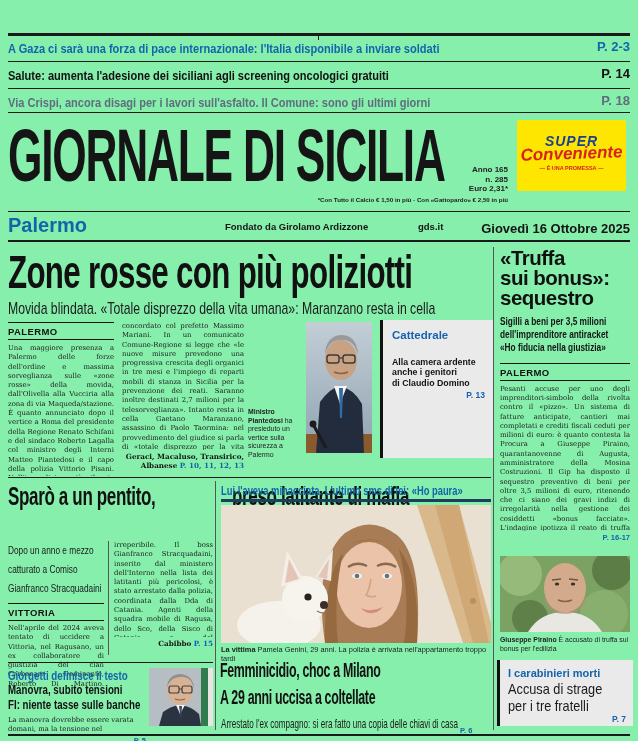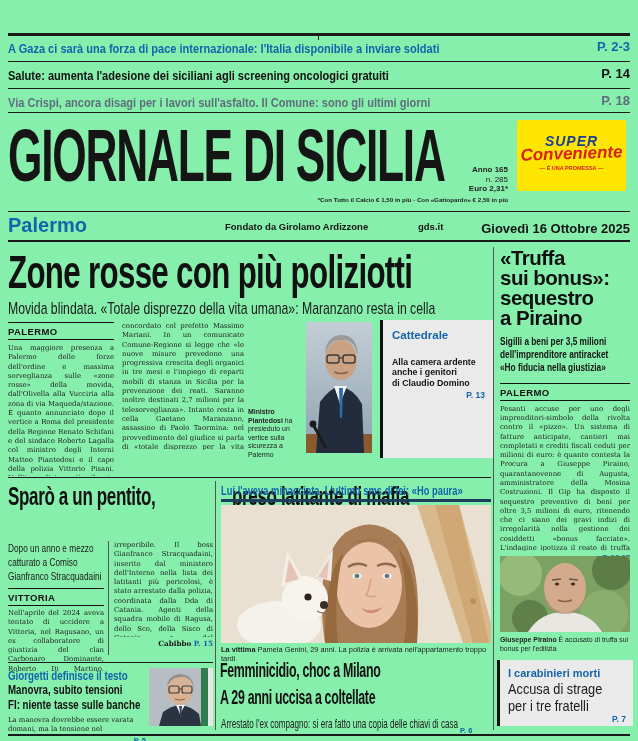--- a/index.html
+++ b/index.html
@@ -57,21 +57,21 @@
   </div>
 
   <div class="abs" style="left:517px;top:120px;width:109px;height:71px;background:#ffe600;border-radius:2px;text-align:center;">
     <div style="margin-top:13px;font-size:14px;font-weight:bold;font-style:italic;letter-spacing:1px;color:#1b3f94;">SUPER</div>
     <div style="margin-top:-5px;font-size:17px;font-weight:bold;font-style:italic;color:#d6231f;transform:rotate(-2deg);">Conveniente</div>
     <div style="margin-top:1px;font-size:5.5px;font-weight:bold;color:#d6231f;">— È UNA PROMESSA —</div>
   </div>
 
   <div class="abs edition" style="right:130px;top:165px;width:120px;">
     <div>Anno 165</div>
-    <div style="font-weight:normal;">n. 285</div>
+    <div style="font-weight:bold;">n. 285</div>
     <div>Euro 2,31*</div>
   </div>
   <div class="abs fineprint" style="right:130px;top:196px;width:260px;">*Con Tutto il Calcio € 1,50 in più - Con «Gattopardo» € 2,50 in più</div>
 
   <div class="rule" style="left:8px;right:8px;top:211px;height:1px;"></div>
   <div class="abs blue" style="left:8px;top:214px;font-size:20px;font-weight:bold;">Palermo</div>
   <div class="abs" style="left:225px;top:221px;font-size:9.5px;font-weight:bold;">Fondato da Girolamo Ardizzone</div>
   <div class="abs" style="left:418px;top:221px;font-size:9.5px;font-weight:bold;">gds.it</div>
   <div class="abs" style="right:8px;top:221px;font-size:13px;font-weight:bold;">Giovedì 16 Ottobre 2025</div>
   <div class="rule" style="left:8px;right:8px;top:240px;height:1.5px;"></div>
@@ -83,20 +83,24 @@
     <span class="sq" style="font-size:17px;transform:scaleX(.72);color:#1a1a1a;">Movida blindata. «Totale disprezzo della vita umana»: Maranzano resta in cella</span>
   </div>
 
   <div class="abs" style="left:8px;top:322px;width:106px;">
     <div class="kicker-bar">PALERMO</div>
     <div class="body" style="margin-top:4px;height:132px;">Una maggiore presenza a Palermo delle forze dell'ordine e massima sorveglianza sulle «zone rosse» della movida, dall'Olivella alla Vucciria alla zona di via Maqueda/stazione. È quanto annunciato dopo il vertice a Roma del presidente della Regione Renato Schifani e del sindaco Roberto Lagalla col ministro degli Interni Matteo Piantedosi e il capo della polizia Vittorio Pisani. Nell'immediato, c'è il via libera al trasferimento di 27 poliziotti</div>
   </div>
 
   <div class="abs" style="left:122px;top:322px;width:122px;">
     <div class="body" style="height:128px;">concordato col prefetto Massimo Mariani. In un comunicato Comune-Regione si legge che «le nuove misure prevedono una progressiva crescita degli organici in tre mesi e l'impiego di reparti mobili di stanza in Sicilia per la prevenzione dei reati. Saranno inoltre destinati 2,7 milioni per la telesorveglianza». Intanto resta in cella Gaetano Maranzano, assassino di Paolo Taormina: nel provvedimento del giudice si parla di «totale disprezzo per la vita umana».</div>
+    <div class="byline" style="margin-top:2px;">
+      <span>Geraci, Macaluso, Transirico, Albanese</span>
+      <span class="blue">P. 10, 11, 12, 13</span>
+    </div>
   </div>
 
   <div class="abs cap" style="left:248px;top:408px;width:54px;font-weight:bold;">
     <b>Ministro Piantedosi</b>
     <span style="font-weight:normal;">ha presieduto un vertice sulla sicurezza a Palermo</span>
   </div>
 
   <div class="abs" style="left:306px;top:322px;width:66px;height:131px;">
     <svg viewBox="0 0 66 131" width="66" height="131" preserveAspectRatio="none">
       <defs>
@@ -133,21 +137,20 @@
     </div>
   </div>
 
   <div class="rule" style="left:493px;top:247px;width:1px;height:483px;background:#555;"></div>
 
   <div class="abs" style="left:500px;top:248px;width:130px;">
     <div style="font-size:20.5px;font-weight:bold;line-height:20px;letter-spacing:-.5px;color:#111;">
       <div>«Truffa</div>
       <div>sui bonus»:</div>
       <div>sequestro</div>
-      <div>a Piraino</div>
     </div>
     <div style="margin-top:7px;font-size:11.5px;font-weight:bold;line-height:13.2px;">
       <span class="sq" style="transform:scaleX(.72);">Sigilli a beni per 3,5 milioni</span>
       <span class="sq" style="transform:scaleX(.72);">dell'imprenditore antiracket</span>
       <span class="sq" style="transform:scaleX(.72);">«Ho fiducia nella giustizia»</span>
     </div>
     <div class="kicker-bar" style="margin-top:8px;">PALERMO</div>
     <div class="body" style="margin-top:4px;height:146px;">Pesanti accuse per uno degli imprenditori-simbolo della rivolta contro il «pizzo». Un sistema di fatture anticipate, cantieri mai completati e crediti fiscali ceduti per milioni di euro: è quanto contesta la Procura a Giuseppe Piraino, quarantanovenne di Augusta, amministratore della Mosina Costruzioni. Il Gip ha disposto il sequestro preventivo di beni per oltre 3,5 milioni di euro, ritenendo che ci siano dei gravi indizi di irregolarità nella gestione dei cosiddetti «bonus facciate». L'indagine ipotizza il reato di truffa aggravata. Piraino si difende: «Sono fiducioso e vado avanti a testa alta, confido nella giustizia come ho sempre fatto».</div>
     <div class="blue" style="text-align:right;font-size:7.5px;font-weight:bold;margin-top:2px;">P. 16-17</div>
   </div>
@@ -186,21 +189,21 @@
 
   <div class="rule" style="left:8px;top:477px;width:483px;height:1px;"></div>
   <div class="rule" style="left:215px;top:481px;width:1px;height:249px;background:#555;"></div>
 
   <div class="abs" style="left:8px;top:484px;font-size:25px;font-weight:bold;line-height:25px;color:#111;">
     <span class="sq" style="transform:scaleX(.68);letter-spacing:-.5px;">Sparò a un pentito,</span>
     <span class="sq" style="transform:scaleX(.68);letter-spacing:-.5px;">preso latitante di mafia</span>
   </div>
 
   <div class="abs" style="left:8px;top:541px;width:96px;">
-    <div style="font-size:11.5px;line-height:14px;color:#1a1a1a;">
+    <div style="font-size:11.5px;line-height:19px;color:#1a1a1a;">
       <span class="sq" style="transform:scaleX(.72);">Dopo un anno e mezzo</span>
       <span class="sq" style="transform:scaleX(.72);">catturato a Comiso</span>
       <span class="sq" style="transform:scaleX(.72);">Gianfranco Stracquadaini</span>
     </div>
     <div class="kicker-bar" style="margin-top:5px;">VITTORIA</div>
     <div class="body" style="margin-top:3px;height:62px;">Nell'aprile del 2024 aveva tentato di uccidere a Vittoria, nel Ragusano, un ex collaboratore di giustizia del clan Carbonaro Dominante, Roberto Di Martino, ferendolo gravemente, sparandogli mentre era alla guida della sua auto, e poi si era reso</div>
   </div>
 
   <div class="rule" style="left:108px;top:541px;width:1px;height:114px;background:#555;"></div>
 

